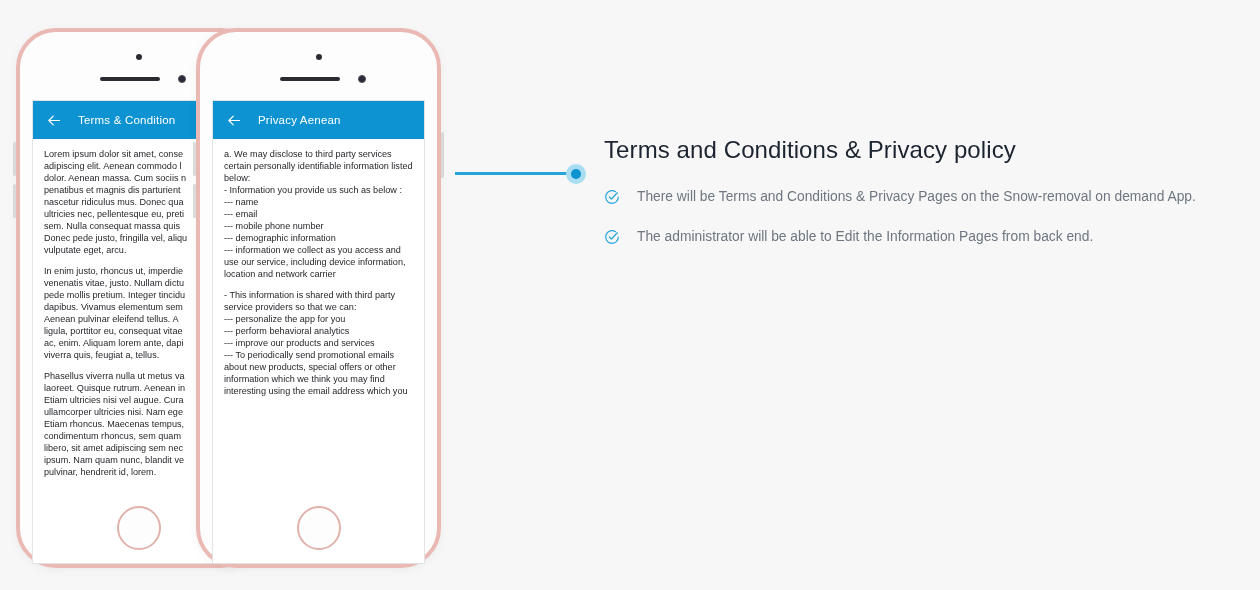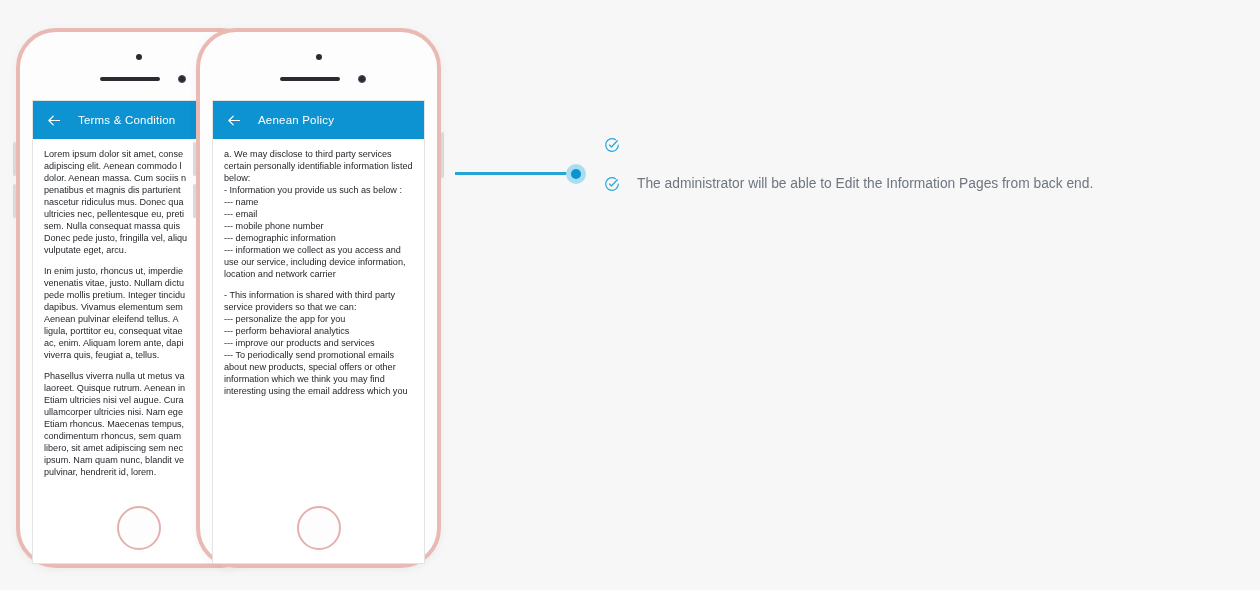--- a/index.html
+++ b/index.html
@@ -241,21 +241,21 @@
     <div class="speaker-bar"></div>
     <div class="sensor-dot"></div>
   </div>
 
   <div class="screen">
     <div class="app-bar">
       <svg class="back-arrow" viewBox="0 0 24 24" fill="none" stroke="#ffffff" stroke-width="1.9" stroke-linecap="round" stroke-linejoin="round">
         <line x1="20" y1="12" x2="4" y2="12"></line>
         <polyline points="10,5 3,12 10,19"></polyline>
       </svg>
-      <span class="app-title">Aenean Policy</span>
+      <span class="app-title">Privacy Aenean</span>
     </div>
     <div class="screen-body">
       <p style="white-space:pre-wrap">a. We may disclose to third party services certain personally identifiable information listed below:
 - Information you provide us such as below :
 --- name
 --- email
 --- mobile phone number
 --- demographic information
 --- information we collect as you access and use our service, including device information, location and network carrier</p>
       <p class="tight" style="white-space:pre-wrap">- This information is shared with third party service providers so that we can:
@@ -267,26 +267,28 @@
   </div>
 
   <div class="home-btn"></div>
 </div>
 
 <div class="connector-line"></div>
 <div class="connector-dot-halo"></div>
 <div class="connector-dot"></div>
 
 <div class="content">
+  <h1 class="content-title">Terms and Conditions &amp; Privacy policy</h1>
 
   <div class="bullet-row">
     <svg class="check-icon" viewBox="0 0 24 24" fill="none" stroke="#26a6d8" stroke-width="1.8" stroke-linecap="round" stroke-linejoin="round">
       <path d="M21.5 12a9.5 9.5 0 1 1-4.2-7.9"></path>
       <polyline points="8.2,12 11.2,15 20,5.6"></polyline>
     </svg>
+    <span class="bullet-text">There will be Terms and Conditions &amp; Privacy Pages on the Snow-removal on demand App.</span>
   </div>
 
   <div class="bullet-row">
     <svg class="check-icon" viewBox="0 0 24 24" fill="none" stroke="#26a6d8" stroke-width="1.8" stroke-linecap="round" stroke-linejoin="round">
       <path d="M21.5 12a9.5 9.5 0 1 1-4.2-7.9"></path>
       <polyline points="8.2,12 11.2,15 20,5.6"></polyline>
     </svg>
     <span class="bullet-text">The administrator will be able to Edit the Information Pages from back end.</span>
   </div>
 </div>

